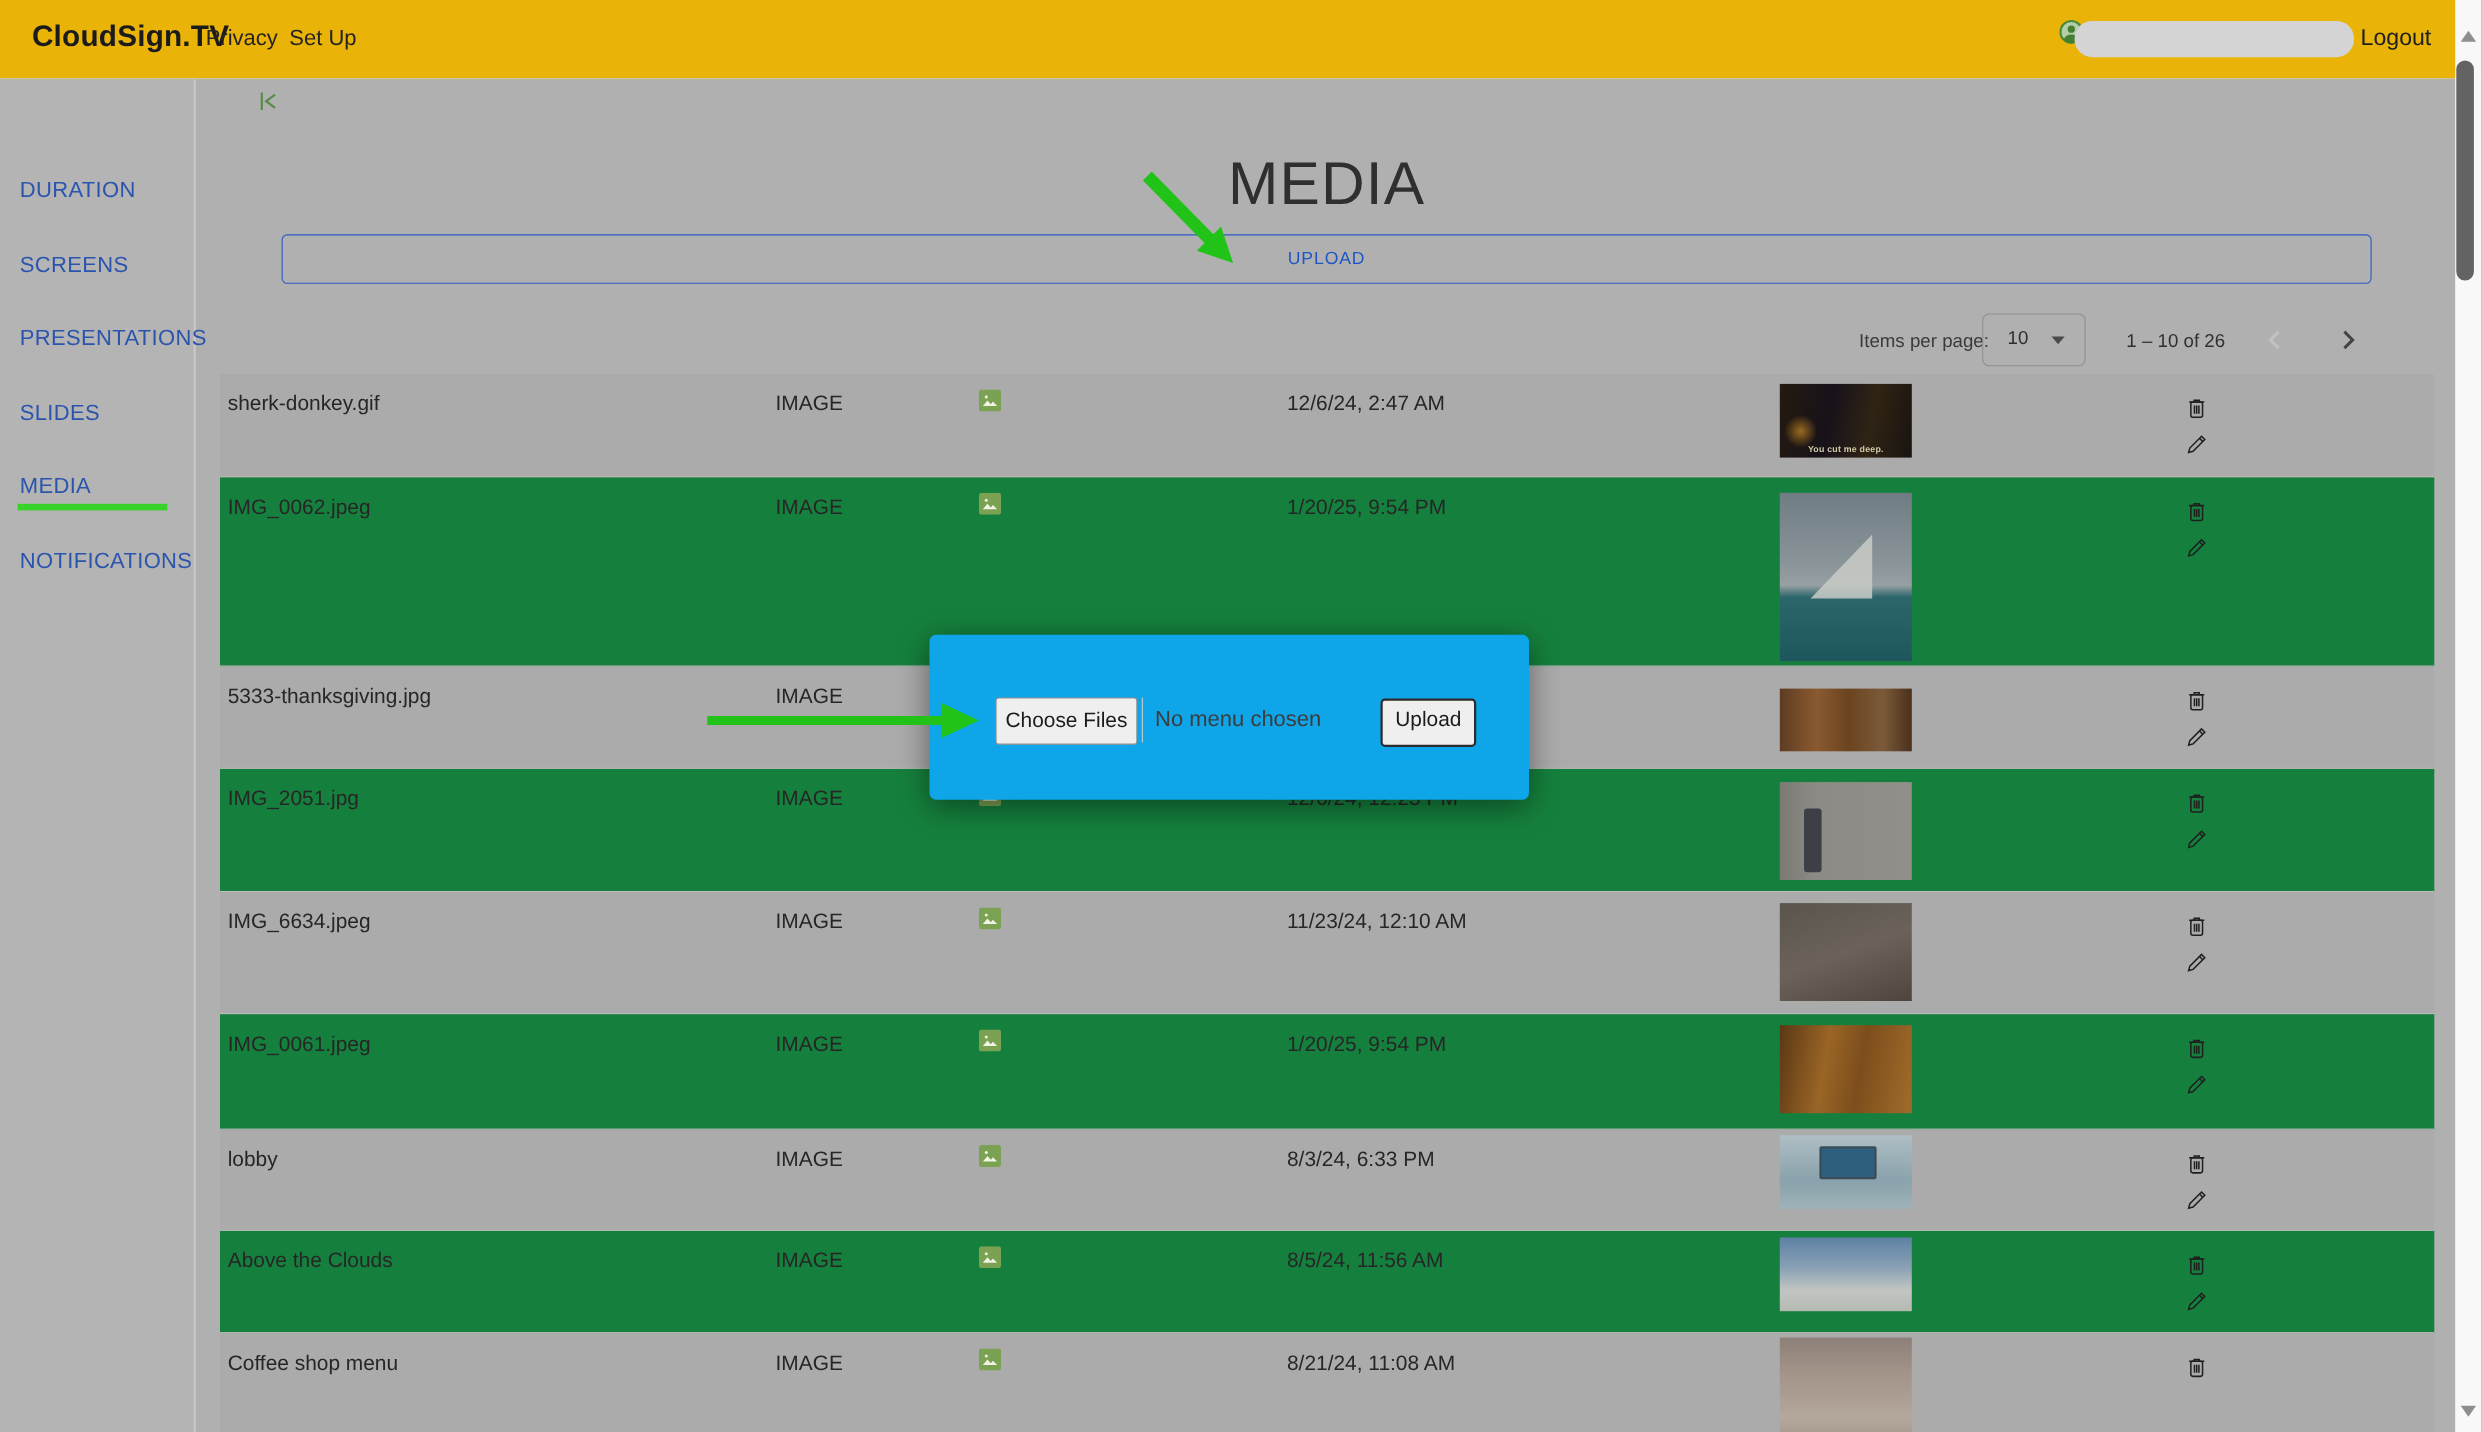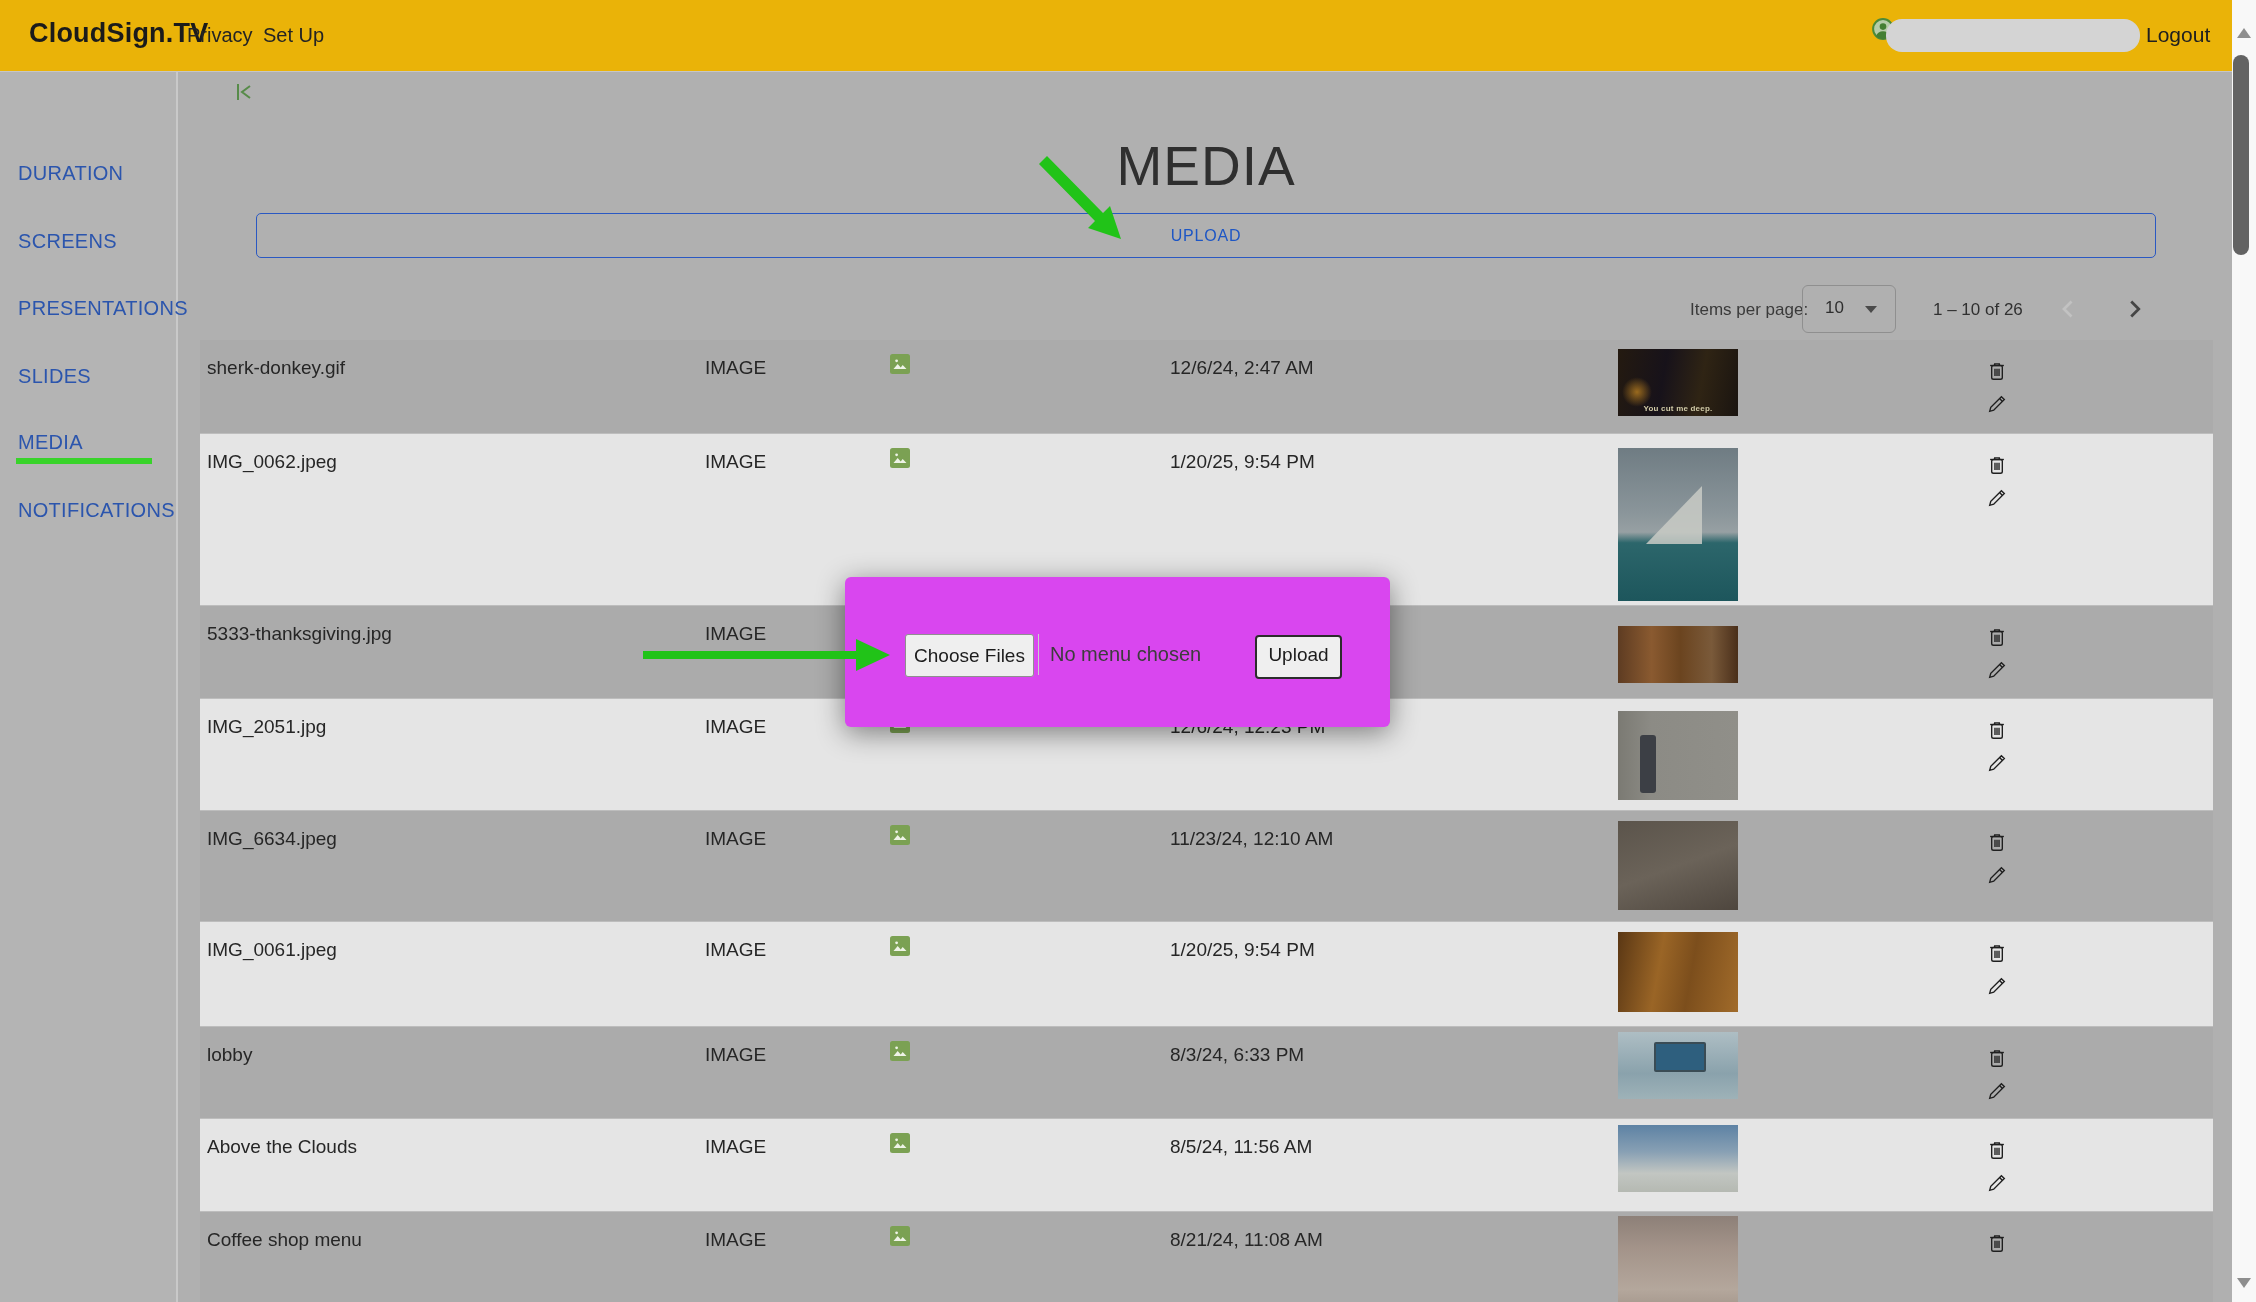--- a/index.html
+++ b/index.html
@@ -37,21 +37,21 @@
   .pag-range{position:absolute;left:1755px;top:228px;font-size:17px;color:#303030;white-space:nowrap;}
   .pag-prev{position:absolute;left:1876px;top:222px;width:30px;height:30px;cursor:default;}
   .pag-next{position:absolute;left:1942px;top:222px;width:30px;height:30px;cursor:pointer;}
   
   .table{position:absolute;left:22px;top:268px;width:2013px;}
   .thead{position:relative;height:49px;border-bottom:2px solid #2f2f2f;}
   .th{position:absolute;top:14px;font-size:19px;font-weight:700;color:#1e1e1e;letter-spacing:-.3px;}
   .th-title{left:7px;} .th-type{left:505px;} .th-duration{left:688px;} .th-created{left:970px;} .th-thumb{left:1419px;} .th-actions{left:1786px;}
   .row{position:relative;border-bottom:1px solid #bdbdbd;}
   .row.odd{background:#ababab;}
-  .row.even{background:#e5e5e5;}
+  .row.even{background:#15803d;}
   .r1{height:93px;} .r2{height:171px;} .r3{height:92px;} .r4{height:111px;} .r5{height:110px;} .r6{height:104px;} .r7{height:91px;} .r8{height:92px;} .r9{height:120px;}
   .cell{position:absolute;top:17px;font-size:19px;color:#262626;white-space:nowrap;}
   .c-title{left:7px;} .c-type{left:505px;} .c-created{left:970px;}
   .c-dur{left:690px;top:14px;}
   .thumb{position:absolute;left:1418px;top:9px;overflow:hidden;cursor:pointer;}
   .thumb-caption{position:absolute;bottom:3px;left:0;width:100%;text-align:center;font-size:8px;font-weight:700;color:#cfc9a6;letter-spacing:.2px;}
   .t1{width:120px;height:67px;background:linear-gradient(100deg,#241a10 0%,#17121a 38%,#2f2414 68%,#1a1410 100%);}
   .t1::before{content:"";position:absolute;left:4px;top:28px;width:30px;height:30px;border-radius:50%;background:radial-gradient(circle,#9a6a1e 0%,rgba(40,28,12,0) 70%);}
   .t2{width:120px;height:153px;background:linear-gradient(180deg,#6f7c83 0%,#8a959a 42%,#97a0a3 55%,#2c666b 62%,#1d565c 100%);top:14px;}
   .t2::before{content:"";position:absolute;left:28px;top:38px;width:0;height:0;border-right:56px solid #c9cbc6;border-top:58px solid transparent;opacity:.85;}
@@ -61,21 +61,21 @@
   .t5{width:120px;height:89px;background:linear-gradient(160deg,#5b544b,#6b6359 50%,#4e463e);top:10px;}
   .t6{width:120px;height:80px;background:linear-gradient(100deg,#5a3714,#9a6526 35%,#7c4e1c 60%,#a16b2a);top:10px;}
   .t7{width:120px;height:67px;background:linear-gradient(180deg,#aebec4,#8aa2ac 62%,#9eb2b8);top:5px;}
   .t7::before{content:"";position:absolute;left:36px;top:10px;width:48px;height:26px;background:#2e5f7e;border:2px solid #3a4c55;border-radius:2px;}
   .t8{width:120px;height:67px;background:linear-gradient(180deg,#5d82a4 0%,#88a0b4 40%,#c2c6c2 72%,#b5b9b2 100%);top:6px;}
   .t9{width:120px;height:105px;background:linear-gradient(180deg,#8d8078,#a39389 30%,#b4a79c 70%,#9b8d82);top:4px;}
   .actions{position:absolute;left:1786px;top:0;width:24px;}
   .act{position:absolute;left:0;width:22px;height:22px;cursor:pointer;}
   .act-trash{top:20px;} .act-pencil{top:53px;}
   
-  .dialog{position:absolute;left:845px;top:577px;width:545px;height:150px;background:#d946ef;border-radius:6px;
+  .dialog{position:absolute;left:845px;top:577px;width:545px;height:150px;background:#0ea5e9;border-radius:6px;
     box-shadow:0 6px 28px rgba(0,0,0,.45);z-index:50;}
   .choose-btn{position:absolute;left:60px;top:57px;width:127px;height:41px;background:#efefef;border:1px solid #8f8f8f;border-radius:3px;
     font-size:19px;color:#1c1c1c;text-align:center;line-height:41px;cursor:pointer;}
   .file-sep{position:absolute;left:193px;top:57px;width:1px;height:41px;background:#cccccc;}
   .file-status{position:absolute;left:205px;top:66px;font-size:20px;color:#3c3c3c;}
   .upload-confirm{position:absolute;left:410px;top:58px;width:83px;height:40px;background:#efefef;border:2px solid #2c2c2c;border-radius:4px;
     font-size:19px;color:#1c1c1c;text-align:center;line-height:36px;cursor:pointer;}
   
   .anno{position:absolute;left:0;top:0;z-index:60;pointer-events:none;}
   

